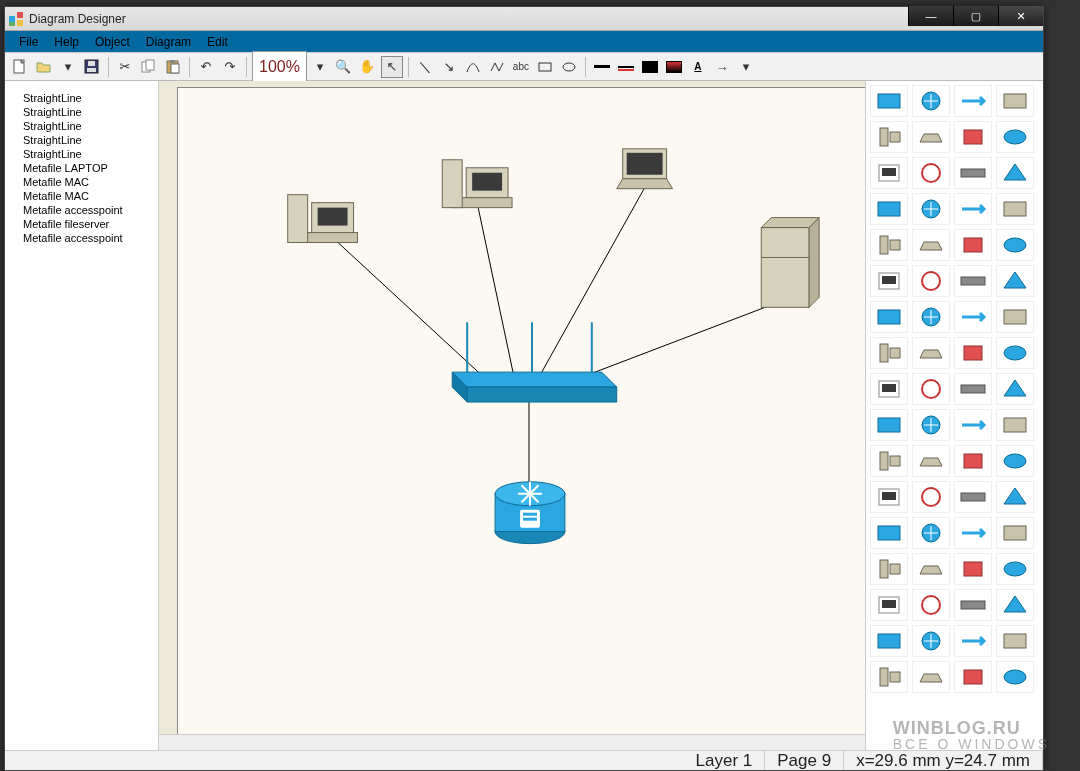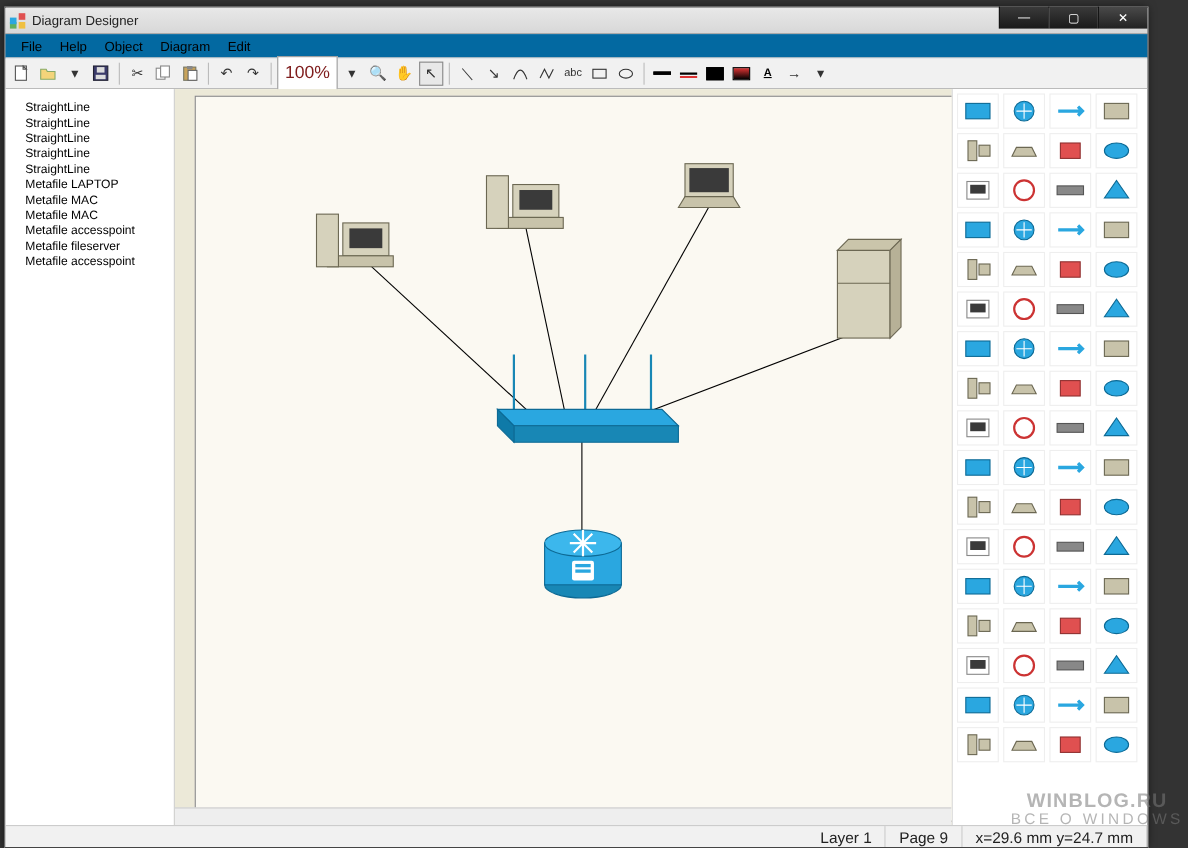--- a/index.html
+++ b/index.html
@@ -30,25 +30,25 @@
   .sidebar .item { padding: 1px 6px 1px 18px; white-space: nowrap; cursor: pointer; }
   .canvaswrap { flex: 1; background: #ece9d8; position: relative; overflow: hidden; }
   .canvas { position: absolute; left: 18px; top: 6px; width: 700px; height: 660px; background: #fbf9f2; border: 1px solid #888; }
   .canvas svg { position: absolute; left: 0; top: 0; width: 100%; height: 100%; }
   .hscroll { position:absolute; bottom:0; left:0; right:0; height:16px; background:#eee; border-top:1px solid #ccc; }
   .palette { width: 178px; background: #fff; border-left: 1px solid #ccc; padding: 4px; overflow-y: auto; }
   .palgrid { display: grid; grid-template-columns: repeat(4, 38px); gap: 4px; }
   .palitem { width: 38px; height: 32px; border: 1px solid #eee; display: flex; align-items: center; justify-content: center; cursor: pointer; }
   .palitem svg { width: 30px; height: 26px; }
   
-  .statusbar { height: 20px; background: #f1f1f1; border-top: 1px solid #ccc; display: flex; align-items: flex-start; font-size: 14px; color: #222; }
+  .statusbar { height: 20px; background: #f1f1f1; border-top: 1px solid #ccc; display: flex; align-items: flex-start; font-size: 17px; color: #222; }
   .statusbar .cell { padding: 0 12px; border-right: 1px solid #ccc; height: 100%; display: flex; align-items: center; }
   .statusbar .spacer { flex: 1; }
   
-  .watermark { position: absolute; right: 4px; bottom: 20px; font-size: 18px; font-weight: 700; color: rgba(120,120,120,.55); letter-spacing: 1px; font-family: Arial, sans-serif; text-align:center; line-height:1;margin-left:16px; }
+  .watermark { position: absolute; right: 30px; bottom: 20px; font-size: 18px; font-weight: 700; color: rgba(120,120,120,.55); letter-spacing: 1px; font-family: Arial, sans-serif; text-align:left; line-height:1;margin-left:16px; }
   .watermark small { display:block; font-size:14px; font-weight:400; letter-spacing:3px; }
 </style>
 </head>
 <body>
 
 <div class="window">
 
   <div class="titlebar">
     <span class="app-icon"></span>
     <span>Diagram Designer</span>

